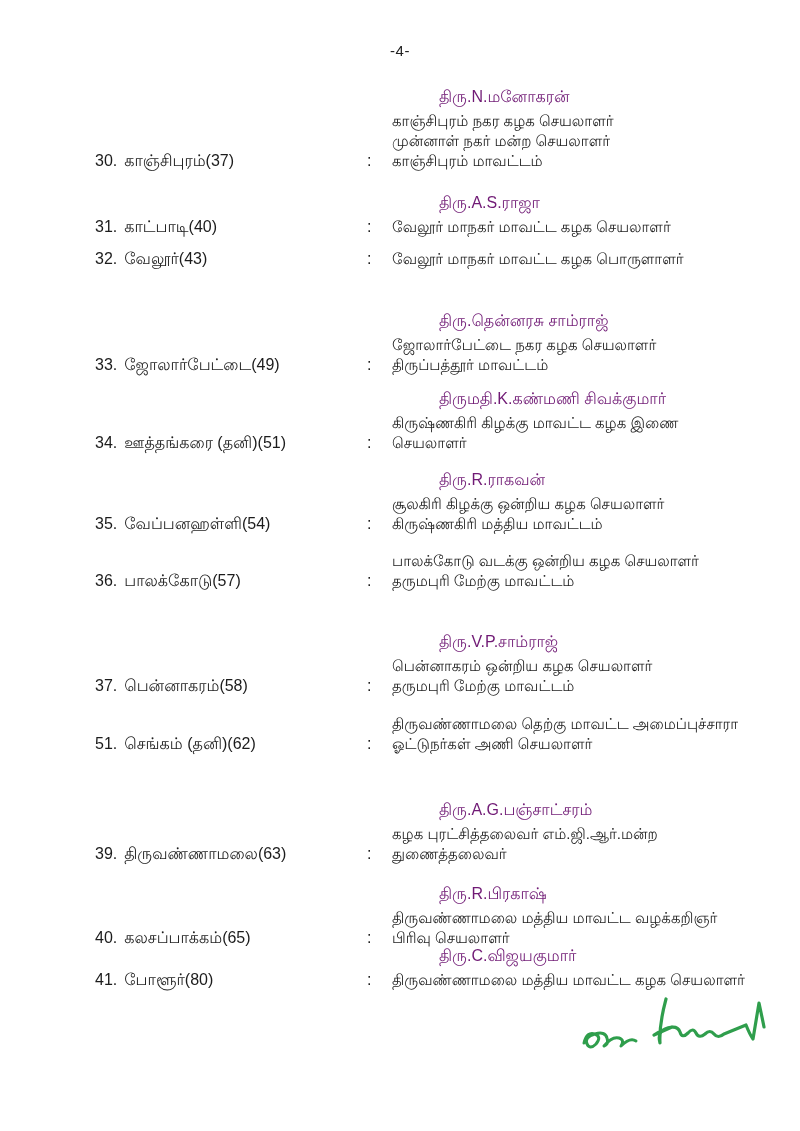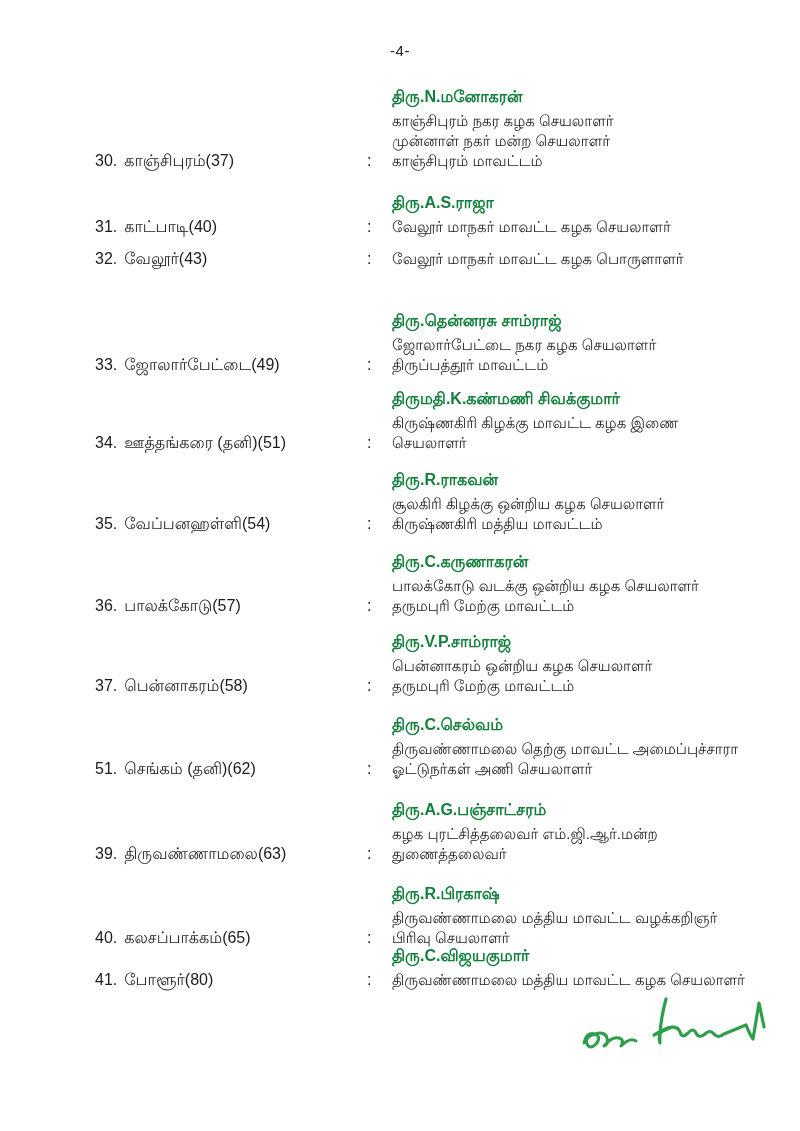--- a/index.html
+++ b/index.html
@@ -43,24 +43,25 @@
   .colon-cell {
     width: 25px;
     flex: 0 0 25px;
     font-size: 16px;
     line-height: 21px;
     color: #1c1c1c;
   }
   .right-cell { flex: 1; }
   .officer {
     font-size: 16px;
-    font-weight: bold;
+    font-weight: normal;
     line-height: 22px;
     margin-bottom: 3px;
-    color: #15803d;
+    color: #701a75;
+    margin-left: 47px;
   }
   .role {
     font-size: 15px;
     line-height: 20px;
     color: #222;
   }
   
   .e0  { top: 86px; }
   .e1  { top: 192px; }
   .e2  { top: 248px; }
@@ -164,21 +165,20 @@
     </div>
   </div>
 
   <div class="entry e6">
     <div class="left-cell">
       <span class="entry-num">36.</span>
       <span>பாலக்கோடு(57)</span>
     </div>
     <div class="colon-cell">:</div>
     <div class="right-cell">
-      <div class="officer">திரு.C.கருணாகரன்</div>
       <div class="role">பாலக்கோடு வடக்கு ஒன்றிய கழக செயலாளர்</div>
       <div class="role">தருமபுரி மேற்கு மாவட்டம்</div>
     </div>
   </div>
 
   <div class="entry e7">
     <div class="left-cell">
       <span class="entry-num">37.</span>
       <span>பென்னாகரம்(58)</span>
     </div>
@@ -190,21 +190,20 @@
     </div>
   </div>
 
   <div class="entry e8">
     <div class="left-cell">
       <span class="entry-num">51.</span>
       <span>செங்கம் (தனி)(62)</span>
     </div>
     <div class="colon-cell">:</div>
     <div class="right-cell">
-      <div class="officer">திரு.C.செல்வம்</div>
       <div class="role">திருவண்ணாமலை தெற்கு மாவட்ட அமைப்புச்சாரா</div>
       <div class="role">ஓட்டுநர்கள் அணி செயலாளர்</div>
     </div>
   </div>
 
   <div class="entry e9">
     <div class="left-cell">
       <span class="entry-num">39.</span>
       <span>திருவண்ணாமலை(63)</span>
     </div>

